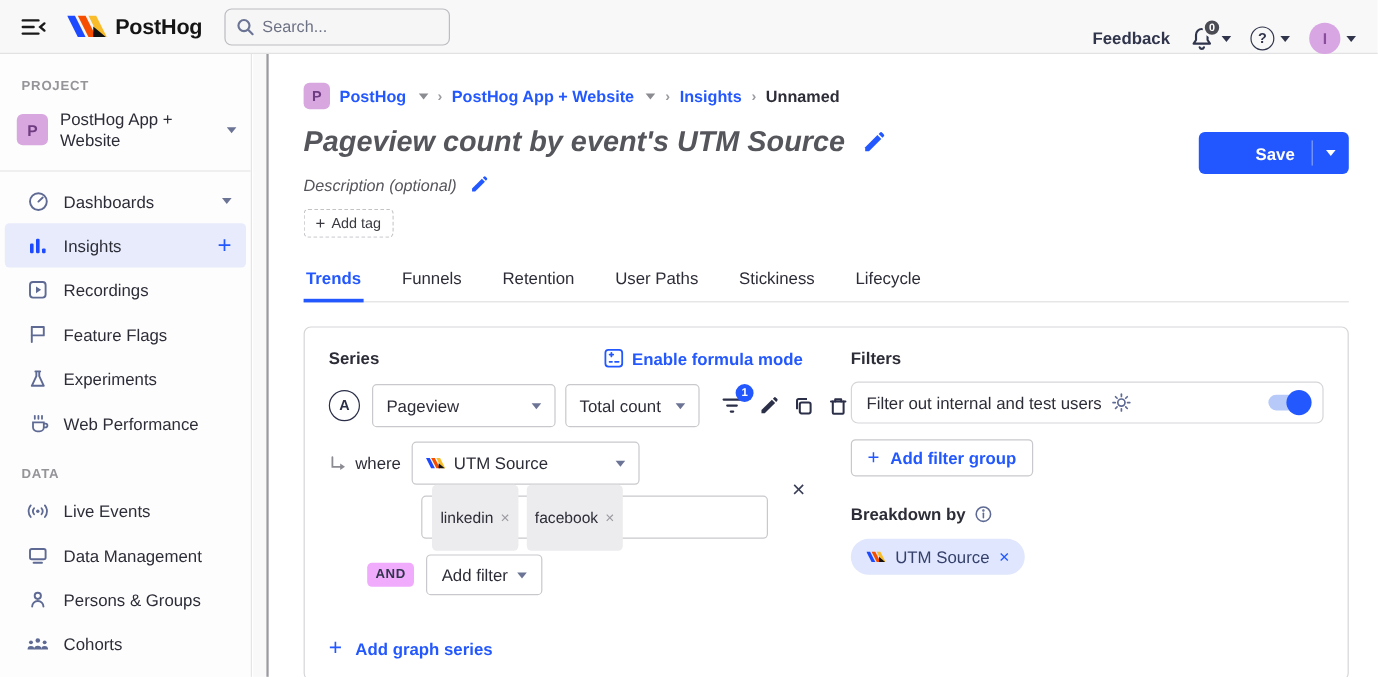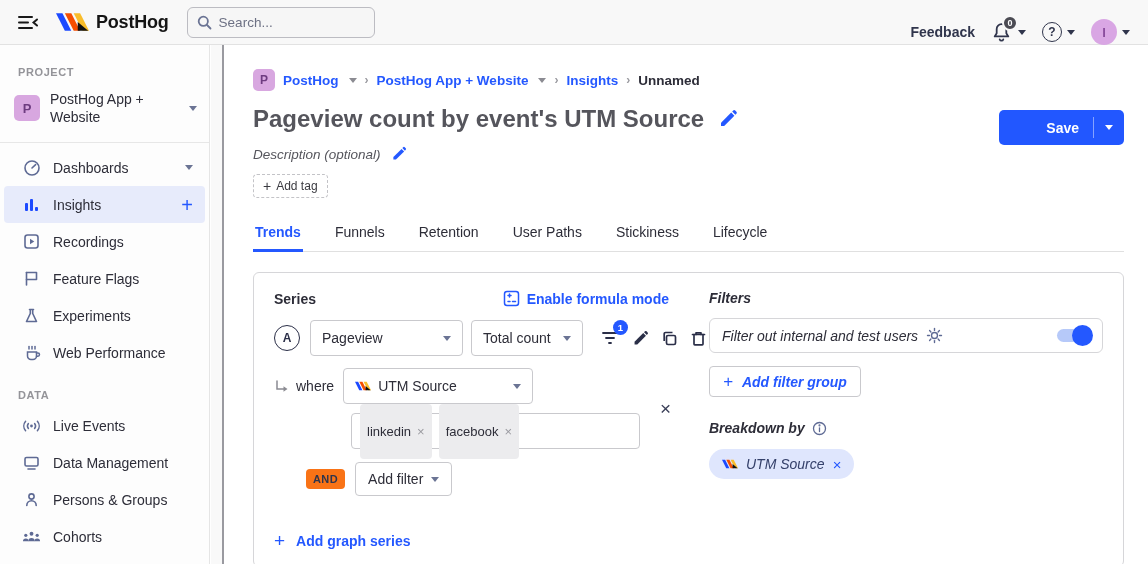--- a/index.html
+++ b/index.html
@@ -55,44 +55,44 @@
   .breadcrumb { display:flex; align-items:center; gap:8px; margin-top:24px; font-size:13.5px; font-weight:600;}
   .crumb-avatar { width:22px; height:22px; border-radius:5px; background:#d8a7e0; color:#6e3c80;
     font-size:12px; font-weight:700; display:flex; align-items:center; justify-content:center;}
   .crumb-link { color:#2458ff; cursor:pointer;}
   .crumb-sep { color:#9a9aa0; font-size:12px; font-weight:700;}
   .crumb-current { color:#2d2d38;}
   .bc-caret { width:0;height:0;border-left:4px solid transparent;border-right:4px solid transparent;
     border-top:5px solid #8b8b92; margin-left:2px; cursor:pointer;}
 
   .title-row { display:flex; align-items:center; gap:14px; margin-top:14px;}
-  .page-title { font-size:24px; font-weight:700; color:#55555c;}
+  .page-title { font-size:24px; font-weight:700; font-style:italic; color:#55555c;}
   .desc-row { display:flex; align-items:center; gap:10px; margin-top:13px;}
   .desc-text { font-size:13.5px; font-style:italic; color:#55555c;}
   .addtag { margin-top:12px; display:inline-flex; align-items:center; gap:5px; border:1px dashed #c3c3c7;
     border-radius:4px; padding:3px 9px; font-size:12px; color:#3a3a40; cursor:pointer; background:#fff;}
 
   .save-split { position:absolute; top:65px; right:24px; height:35px; background:#2257ff; border-radius:5px;
     display:flex; align-items:center; color:#fff; cursor:pointer; overflow:hidden;}
   .save-main { padding:0 14px 0 16px; font-size:14px; font-weight:700; height:100%; display:flex; align-items:center;margin-left:31px;}
   .save-sep { width:1px; height:21px; background:rgba(255,255,255,.45);}
   .save-caret-btn { padding:0 11px; height:100%; display:flex; align-items:center;}
   .save-caret-btn .caret { border-top-color:#fff;}
 
   .tabs { display:flex; gap:30px; margin-top:22px; border-bottom:1px solid #e0e0e0; font-size:14px;}
   .tab { padding:4px 2px 9px; color:#2d2d38; cursor:pointer;}
   .tab.active { color:#2458ff; font-weight:600; border-bottom:3px solid #2458ff; margin-bottom:-1px;}
 
   
   .card { margin-top:20px; border:1px solid #d6d6d9; border-radius:6px; height:295px;
     display:flex; padding:17px 20px; background:#fff;}
   .col-left { width:435px; flex:none;}
-  .col-right { flex:1; min-width:0;font-style:italic;}
+  .col-right { flex:1; min-width:0;}
   .panel-title { font-size:14px; font-weight:700; color:#2d2d38;}
-  .series-head { display:flex; align-items:center; justify-content:space-between; padding-right:40px;}
+  .series-head { display:flex; align-items:flex-start; justify-content:space-between; padding-right:40px;}
   .formula-link { display:flex; align-items:center; gap:7px; color:#2458ff; font-size:14px; font-weight:600; cursor:pointer;}
 
   .series-row { display:flex; align-items:center; margin-top:13px;}
   .series-badge { width:26px; height:26px; border-radius:50%; border:1.5px solid #2b2f48; color:#2b2f48;
     font-size:12px; font-weight:700; display:flex; align-items:center; justify-content:center; flex:none;}
   .select { display:inline-flex; align-items:center; justify-content:space-between; gap:8px;
     border:1px solid #c9c9cd; border-radius:4px; background:#fff; height:36px; padding:0 11px;
     font-size:14px; color:#2d2d38; cursor:pointer;}
   .sel-caret { width:0;height:0;border-left:4.5px solid transparent;border-right:4.5px solid transparent;
     border-top:5.5px solid #6b7494;}
@@ -104,21 +104,21 @@
   .where-row { display:flex; align-items:center;text-align:right;}
   .where-label { font-size:14px; color:#2d2d38; margin:0 9px 0 7px;}
   .close-x { position:absolute; left:386px; top:31px; font-size:19px; color:#3a3f58; cursor:pointer; line-height:1;}
   .values-row { margin-top:9px; margin-left:77px;}
   .chips-input { width:289px; height:36px; border:1px solid #c9c9cd; border-radius:4px; display:flex;
     align-items:center; gap:7px; padding:0 8px; cursor:text; background:#fff;}
   .chip { background:#ececee; border-radius:4px; padding:20px 7px; font-size:13px; color:#2d2d38;
     display:inline-flex; align-items:center; gap:6px;}
   .chip-x { color:#9a9aa0; font-size:13px; cursor:pointer; line-height:1;}
   .and-row { display:flex; align-items:center; margin-top:13px; margin-left:32px; gap:10px;}
-  .and-badge { background:#f97316; color:#30354c; font-size:11px; font-weight:700; letter-spacing:.4px;
+  .and-badge { background:#f0abfc; color:#30354c; font-size:11px; font-weight:700; letter-spacing:.4px;
     border-radius:4px; padding:4px 7px;}
   .btn-outline { display:inline-flex; align-items:center; gap:8px; border:1px solid #c9c9cd; border-radius:4px;
     height:34px; padding:0 12px; background:#fff; font-size:14px; color:#2d2d38; cursor:pointer;}
   .add-series { display:flex; align-items:center; gap:11px; margin-top:35px; color:#2458ff;
     font-size:14px; font-weight:600; cursor:pointer;}
   .plus-lite { font-size:19px; font-weight:500; line-height:1; color:#2458ff;}
 
   .testbox { margin-top:12px; height:35px; border:1px solid #d6d6d9; border-radius:6px; display:flex;
     align-items:center; padding:0 12px; gap:8px;}
   .testbox-label { font-size:14px; color:#2d2d38;}

